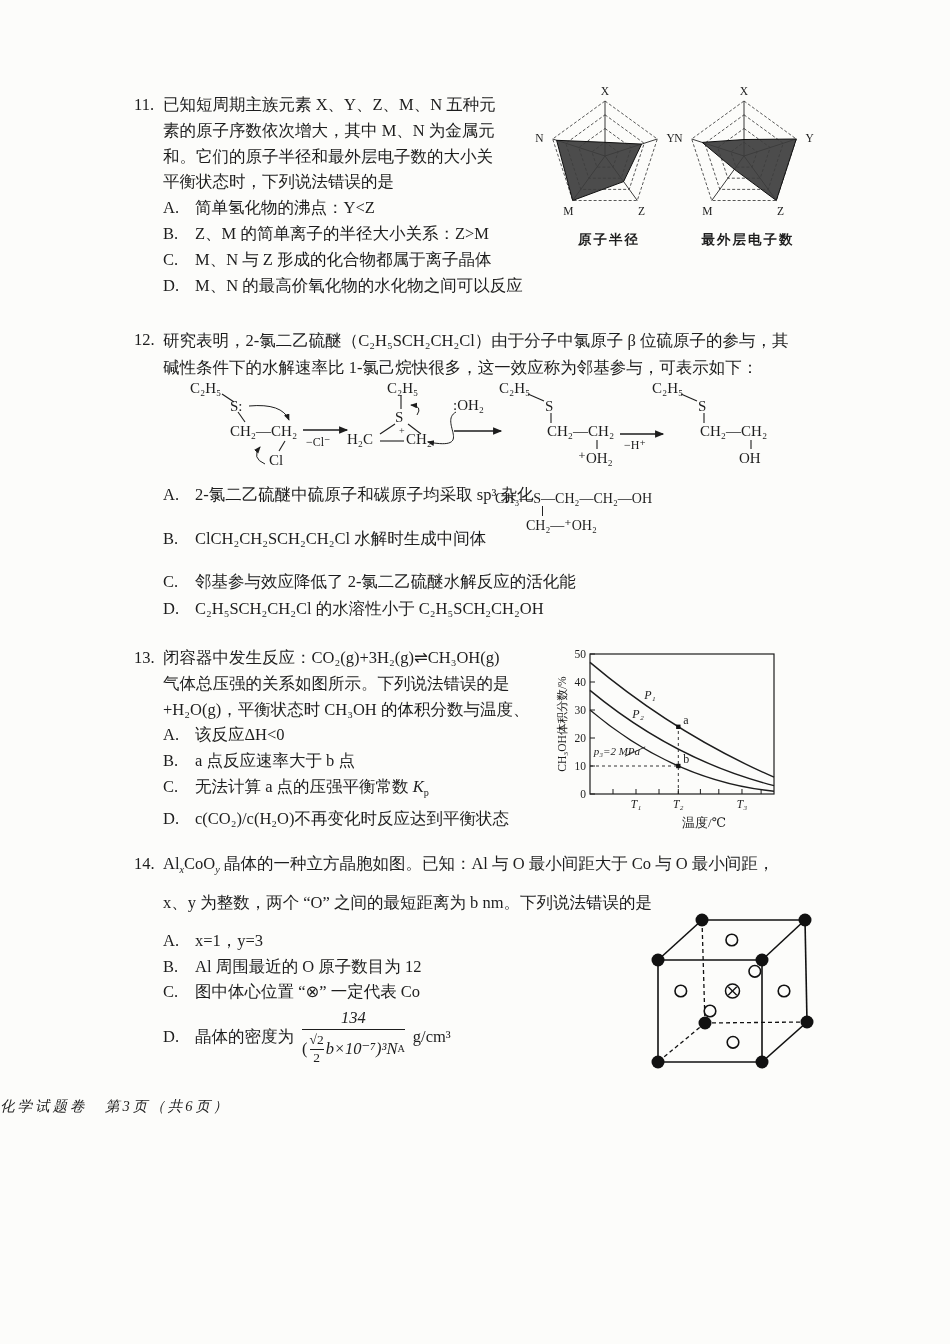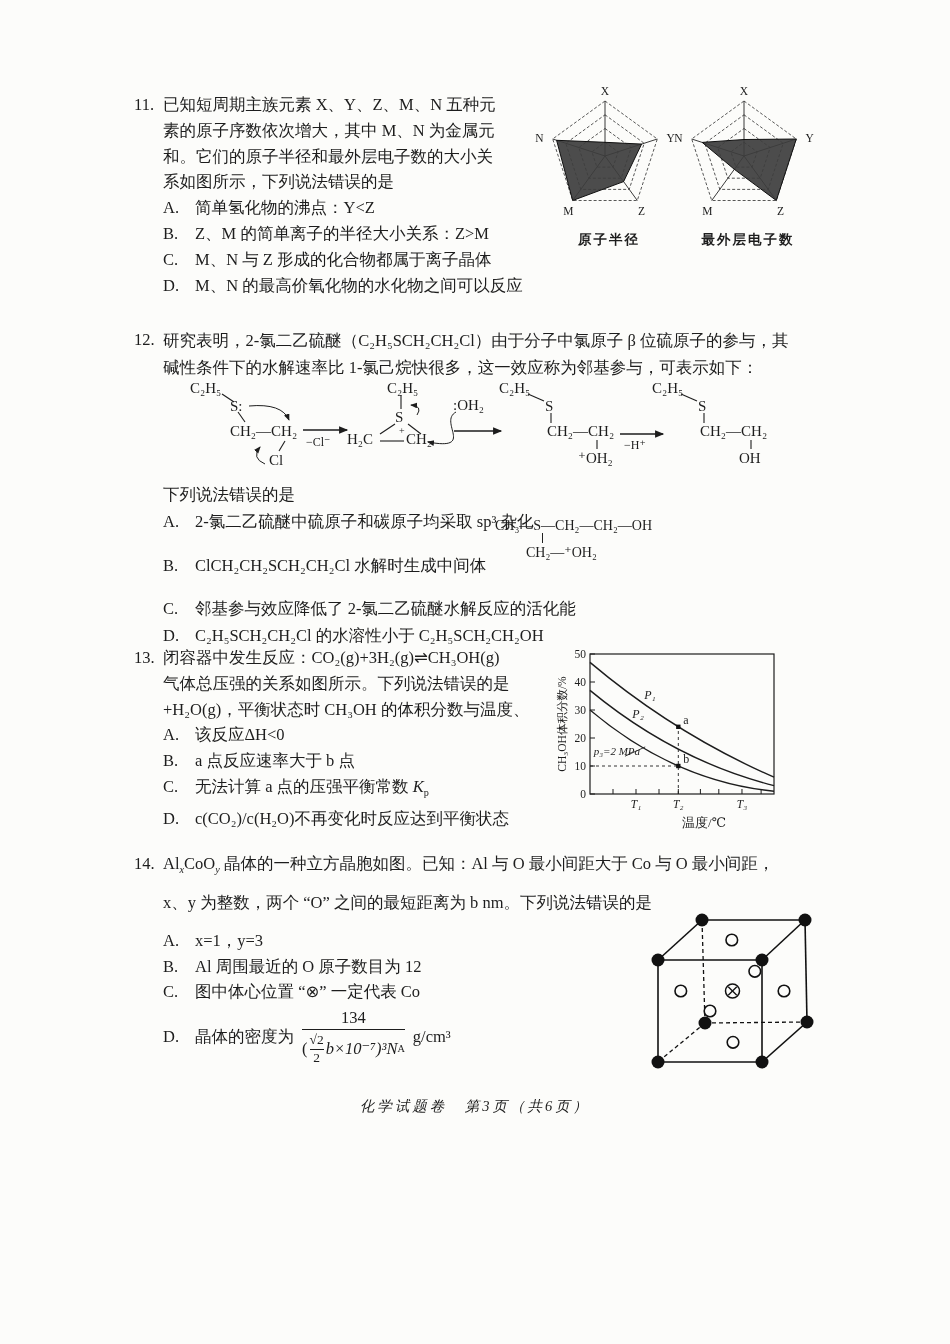--- a/index.html
+++ b/index.html
@@ -26,41 +26,41 @@
   .bstruct .l1{position:absolute;left:0;top:0;text-align:right;}
   .bstruct .vbond{position:absolute;left:47px;top:14px;width:1.3px;height:10px;background:#222;}
   .bstruct .l2{position:absolute;left:31px;top:27px;}
   
   .radar-wrap{position:absolute;width:152px;text-align:center;}
   .radar-cap{font-size:13.5px;letter-spacing:2px;margin-top:2px;font-weight:bold;}
   .chartbox{position:absolute;}
   
   .opt-d{display:flex;align-items:center;height:64px;white-space:nowrap;}
   .frac{display:inline-flex;flex-direction:column;align-items:center;margin:0 8px;vertical-align:middle;}
-  .frac .fnum{line-height:1.25;}
+  .frac .fnum{line-height:1.25;font-style:italic;}
   .frac .fbar{width:100%;border-top:1.4px solid #1d1d1d;}
   .frac .fden{display:flex;align-items:center;line-height:1.25;padding-top:2px;}
   .sfrac{display:inline-flex;flex-direction:column;align-items:center;font-size:13.5px;margin:0 2px;}
   .sfrac .fbar{border-top:1.2px solid #1d1d1d;}
-  .footer{position:absolute;top:1097px;left:0;width:100%;text-align:center;
+  .footer{position:absolute;top:1097px;left:0;width:100%;
           font-size:14.5px;font-style:italic;letter-spacing:3px;}
   sub{font-size:0.62em;} i{font-style:italic;}
 </style>
 </head>
 <body>
 
 <div class="page">
 
   <section id="q11" style="left:163px;top:92px;width:404px;">
     <span class="qnum">11.</span>
     <div class="stem">
       <div>已知短周期主族元素 X、Y、Z、M、N 五种元</div>
       <div>素的原子序数依次增大，其中 M、N 为金属元</div>
       <div>和。它们的原子半径和最外层电子数的大小关</div>
-      <div>系如图所示，下列说法错误的是</div>
+      <div>平衡状态时，下列说法错误的是</div>
     </div>
     <div class="opts">
       <div class="opt">
           <span class="olab">A.</span>
           <span>简单氢化物的沸点：Y&lt;Z</span>
         </div>
       <div class="opt">
           <span class="olab">B.</span>
           <span>Z、M 的简单离子的半径大小关系：Z&gt;M</span>
         </div>
@@ -173,21 +173,20 @@
       <span class="tk" style="left:395px;top:18px;">S</span>
       <span class="tk" style="left:397px;top:43px;">CH₂—CH₂</span>
       <span class="tk" style="left:428px;top:70px;">⁺OH₂</span>
       <span class="tk small" style="left:474px;top:58px;">−H⁺</span>
       <span class="tk" style="left:502px;top:0;">C₂H₅</span>
       <span class="tk" style="left:548px;top:18px;">S</span>
       <span class="tk" style="left:550px;top:43px;">CH₂—CH₂</span>
       <span class="tk" style="left:589px;top:70px;">OH</span>
     </div>
 
-    <div style="line-height:27px;">下列说法错误的是</div>
     <div class="opts">
       <div class="opt">
           <span class="olab">A.</span>
           <span>2-氯二乙硫醚中硫原子和碳原子均采取 sp³ 杂化</span>
         </div>
       <div class="opt opt-b">
         <span class="olab">B.</span>
         <span>ClCH₂CH₂SCH₂CH₂Cl 水解时生成中间体</span>
         <span class="bstruct">
           <span class="l1">CH₃—S—CH₂—CH₂—OH</span>

